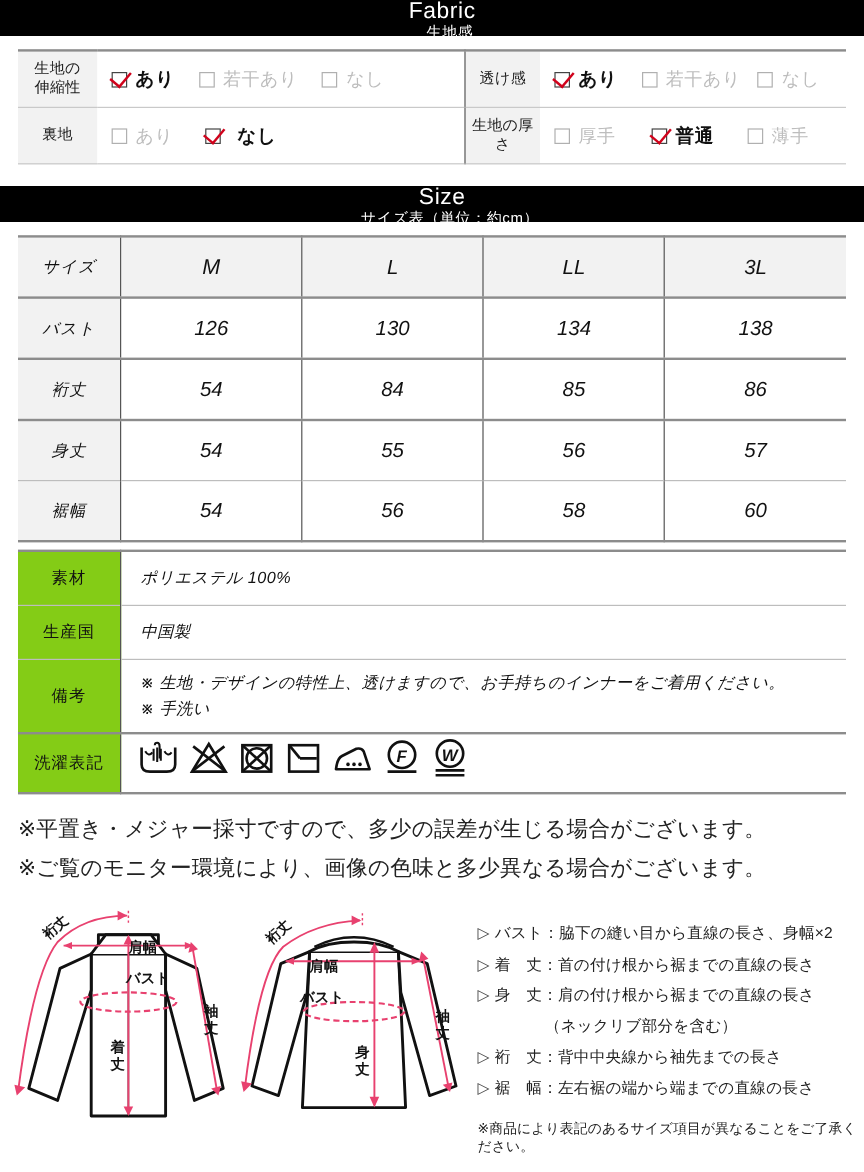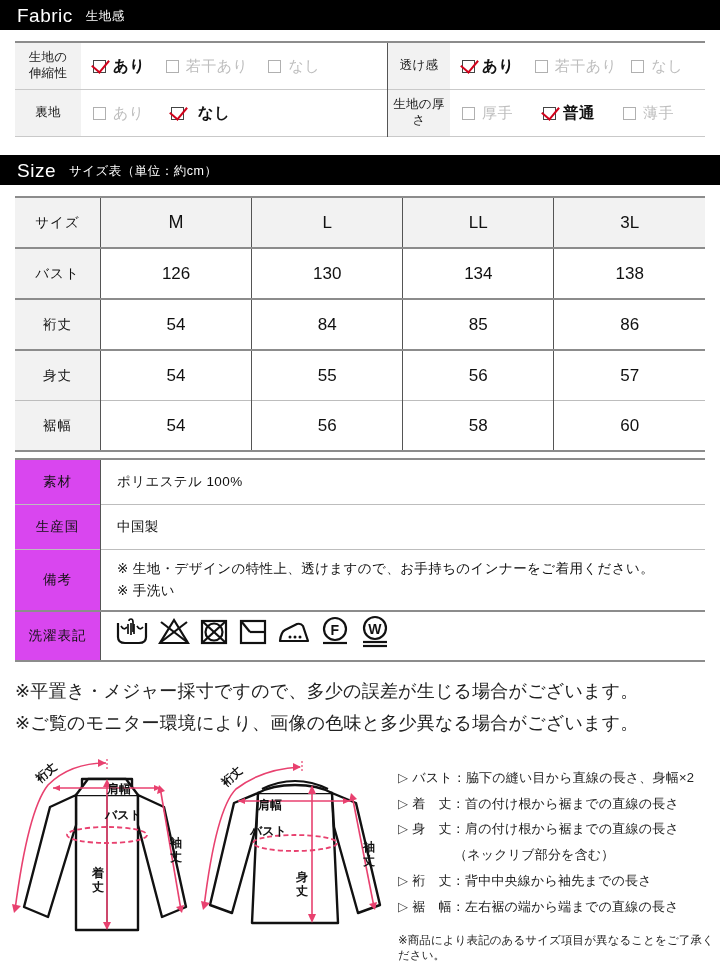--- a/index.html
+++ b/index.html
@@ -25,20 +25,21 @@
 
   
   .sec-bar {
     background: #000000;
     color: #ffffff;
     height: 30px;
     display: flex;
     align-items: center;
     padding-left: 17px;
     box-sizing: border-box;
+    flex-direction: column;
   }
   .sec-bar .sec-en {
     font-size: 19px;
     letter-spacing: 0.5px;
     font-weight: 400;
     line-height: 1;
   }
   .sec-bar .sec-jp {
     font-size: 12.5px;
     margin-left: 13px;
@@ -117,21 +118,21 @@
   }
   .opt.on .txt {
     color: #111;
     font-weight: 700;
     font-size: 15.5px;
   }
 
   
   .size-wrap { margin-top: 18px; }
   .size-table { border-top: 2px solid #8c8c8c; margin-top: 11px; }
-  .size-table td { height: 49px; text-align: center; }
+  .size-table td { height: 49px; text-align: center; font-style: italic; }
   .size-table tr { border-bottom: 1px solid #bdbdbd; }
   .size-table tr.thick { border-bottom: 2px solid #8c8c8c; }
   .size-table .s-head td {
     background: #f2f2f2;
     font-size: 18px;
     color: #111;
   }
   .size-table .s-head td.s-corner {
     font-size: 13.5px;
     letter-spacing: 1px;
@@ -148,34 +149,35 @@
     color: #111;
     border-left: 1px solid #555;
   }
   .size-table td.s-c1 { border-left: 1px solid #555; }
 
   
   .detail-table { border-top: 2px solid #8c8c8c; }
   .detail-table tr { border-bottom: 1px solid #bdbdbd; }
   .detail-table tr.thick { border-bottom: 2px solid #8c8c8c; }
   .detail-table td.d-label {
-    background: #d946ef;
+    background: #84cc16;
     width: 85px;
     text-align: center;
     font-size: 13.5px;
     letter-spacing: 1px;
     color: #111;
   }
   .detail-table td.d-val {
     border-left: 1px solid #555;
     padding-left: 16px;
     font-size: 13.5px;
     color: #111;
     line-height: 1.65;
     letter-spacing: 0.4px;
+    font-style: italic;
   }
   .row-material td { height: 44px; }
   .row-country td { height: 44px; }
   .row-remarks td { height: 52px; padding-top: 4px; padding-bottom: 4px; }
   .row-care td { height: 48px; }
   .care-icons {
     display: flex;
     align-items: center;
     gap: 9px;
     padding-left: 14px;

